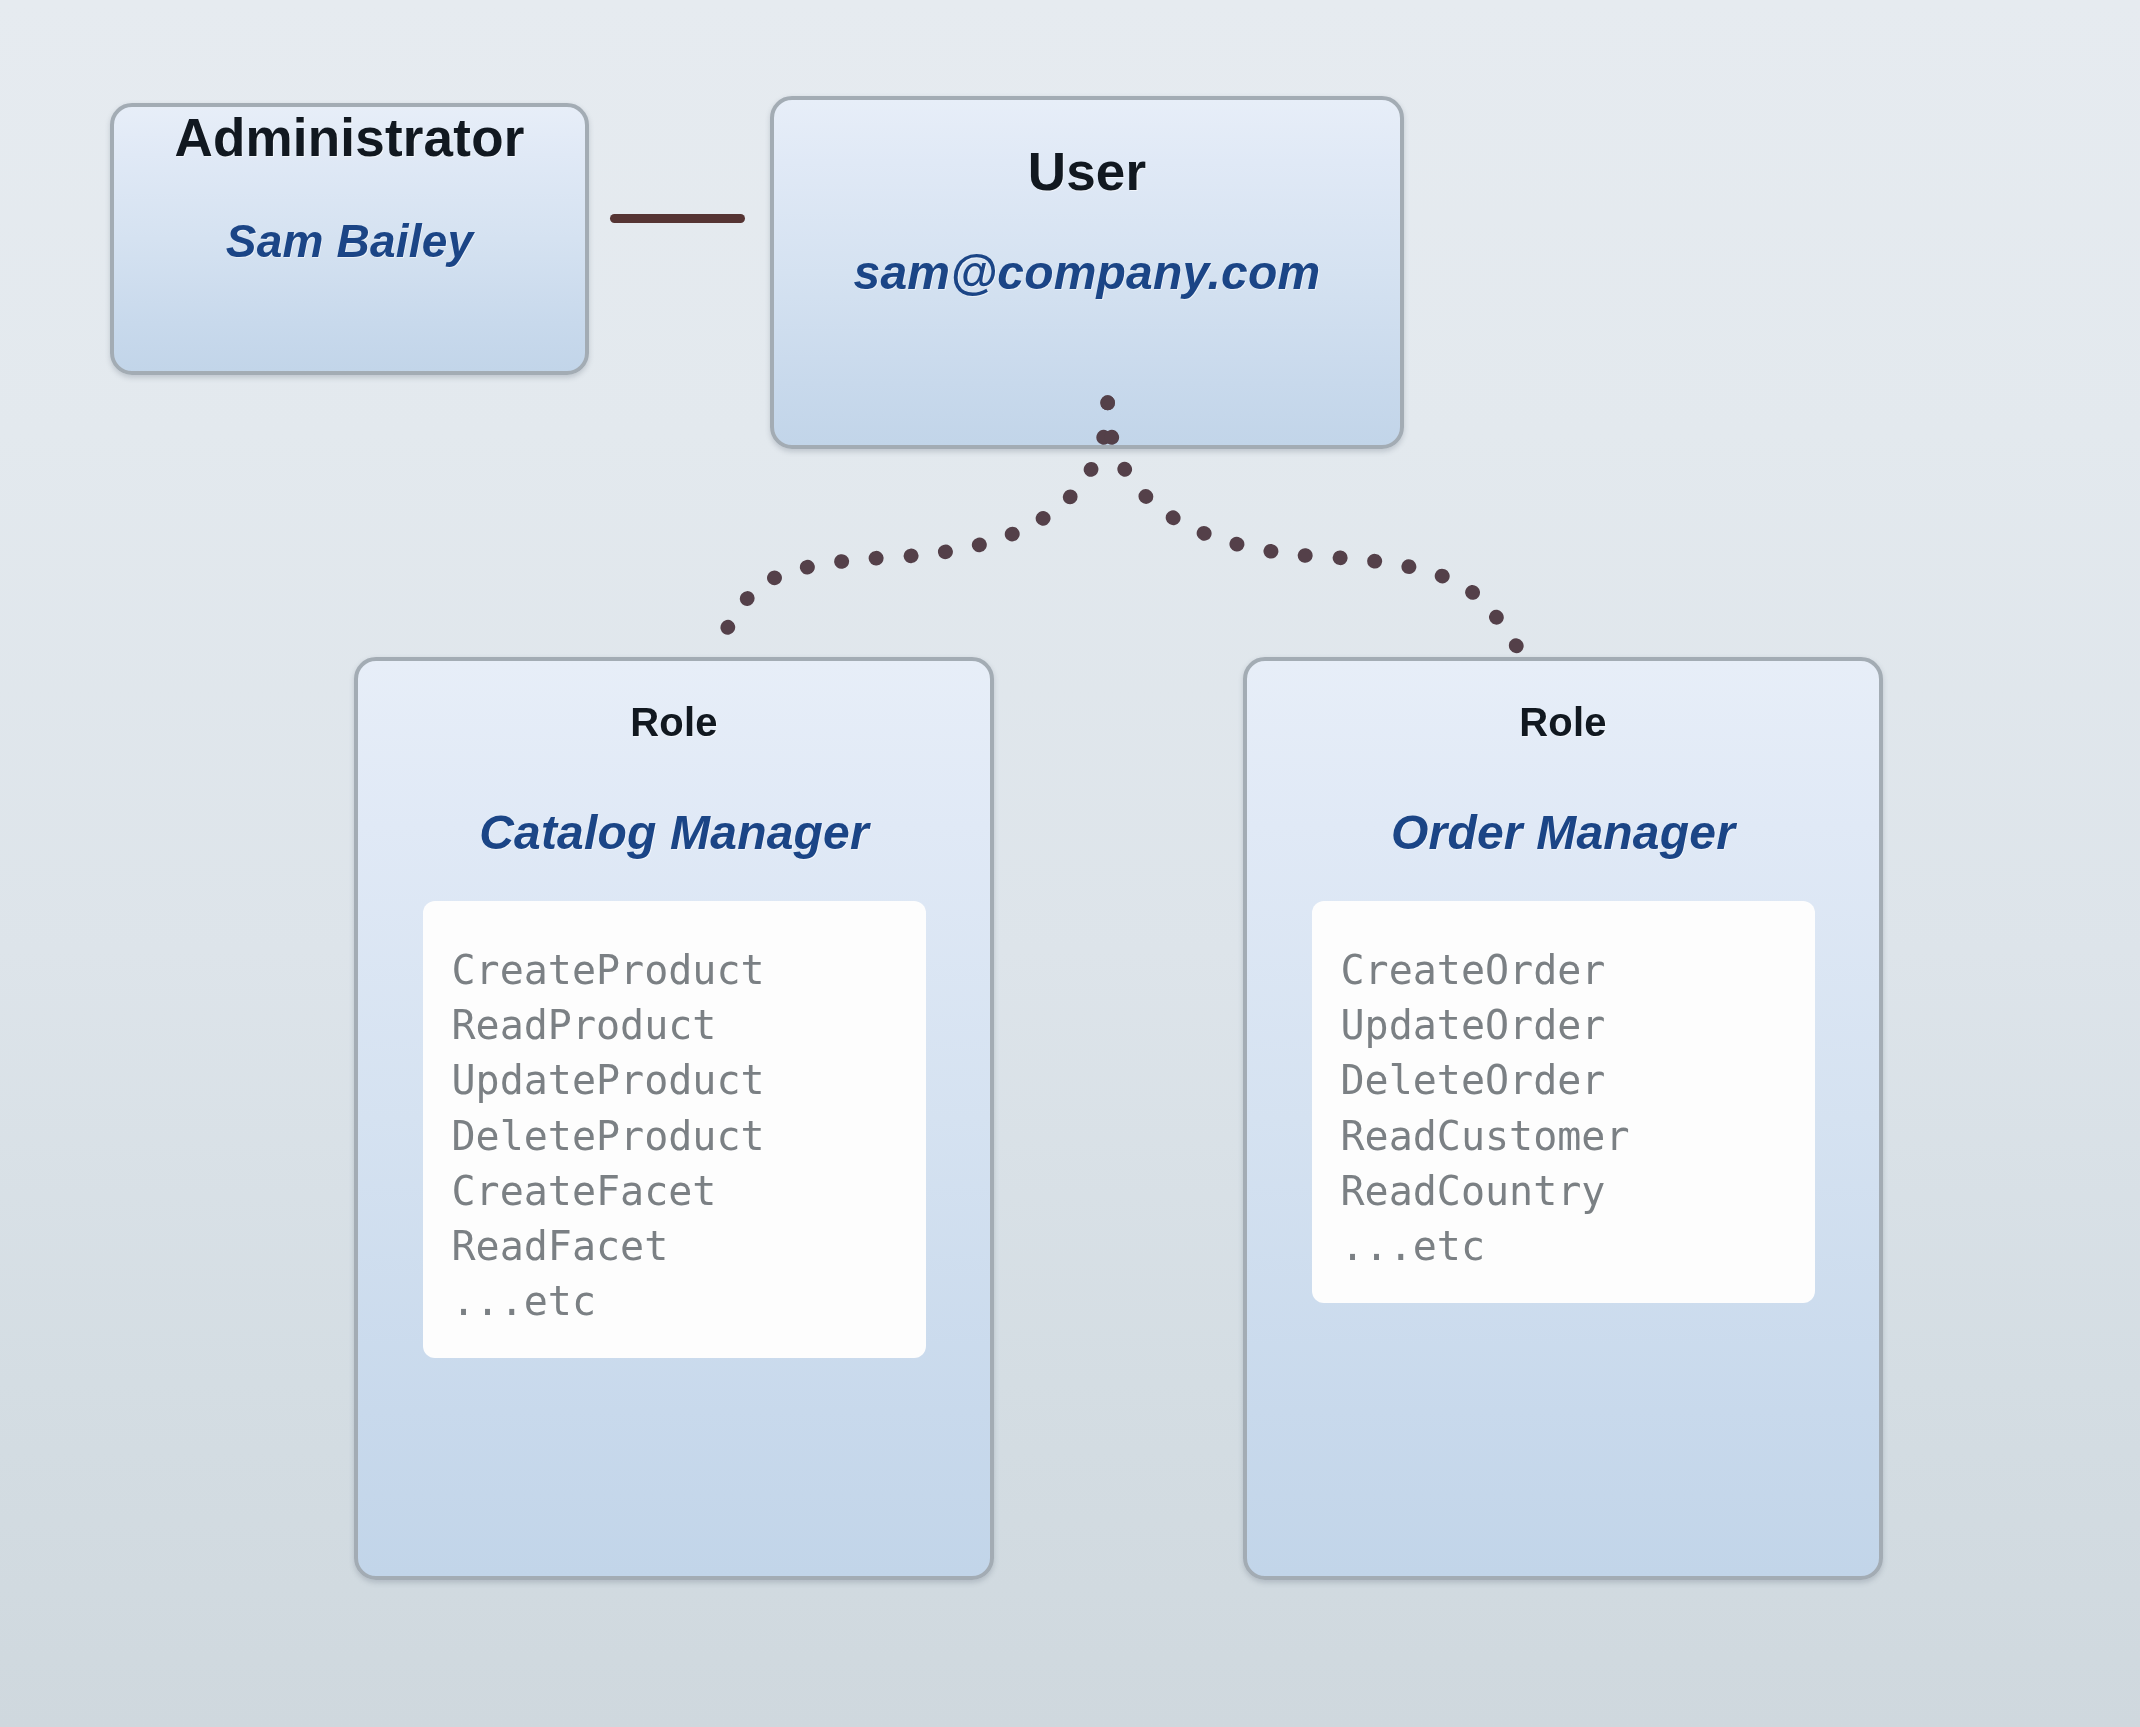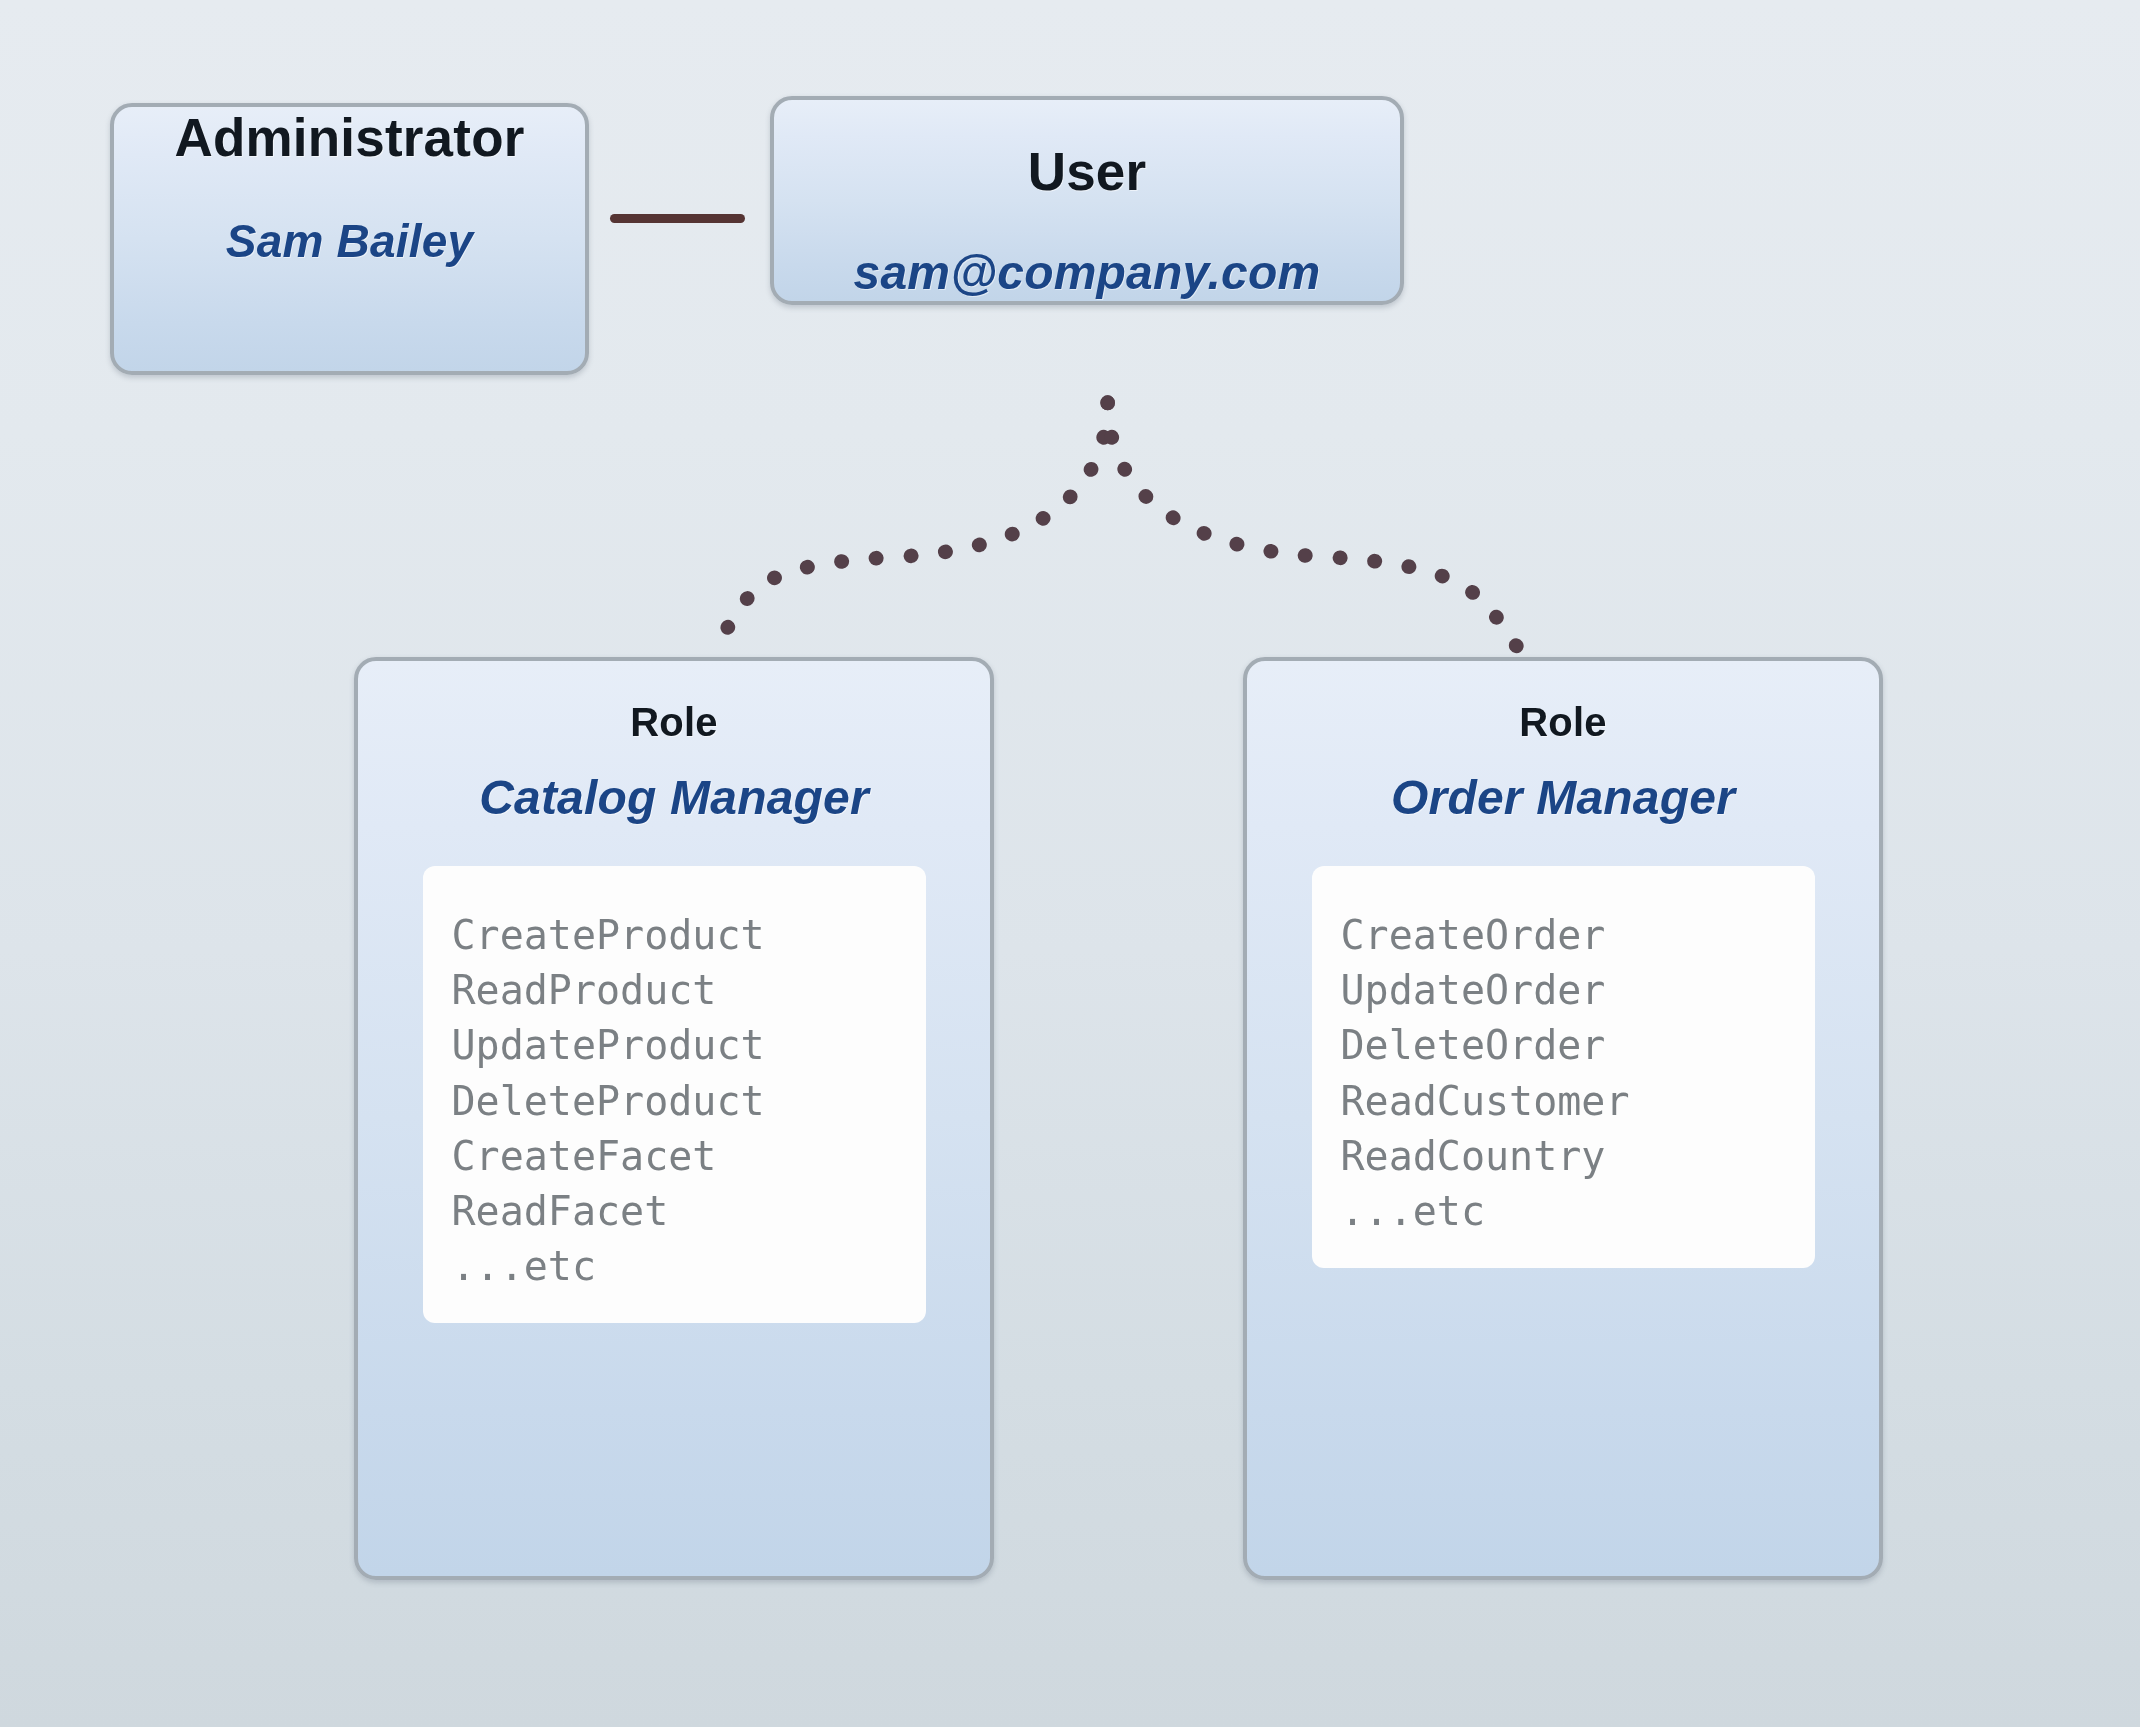--- a/index.html
+++ b/index.html
@@ -57,21 +57,21 @@
     width: 479px;
     height: 272px;
   }
   #admin-node .node-type { font-size: 53px; }
   #admin-node .node-name { font-size: 46px; margin-top: 46px; }
 
   #user-node {
     left: 770px;
     top: 96px;
     width: 634px;
-    height: 209px;
+    height: 353px;
     padding-top: 41px;
   }
   #user-node .node-type { font-size: 53px; }
   #user-node .node-name { font-size: 48px; margin-top: 43px; }
 
   
   #admin-user-link {
     position: absolute;
     left: 610px;
     top: 214px;
@@ -102,21 +102,21 @@
   .role-node {
     top: 657px;
     width: 640px;
     height: 923px;
     padding-top: 39px;
   }
   #role-node-0 { left: 354px; }
   #role-node-1 { left: 1243px; }
 
   .role-node .node-type { font-size: 40px; }
-  .role-node .node-name { font-size: 48px; margin-top: 25px; }
+  .role-node .node-name { font-size: 48px; margin-top: 60px; }
 
   .perm-list {
     box-sizing: border-box;
     margin-top: 41px;
     width: 503px;
     background: #fdfdfd;
     border-radius: 12px;
     padding: 42px 29px 29px 29px;
     font-family: "DejaVu Sans Mono", "Liberation Mono", monospace;
     font-size: 40px;

